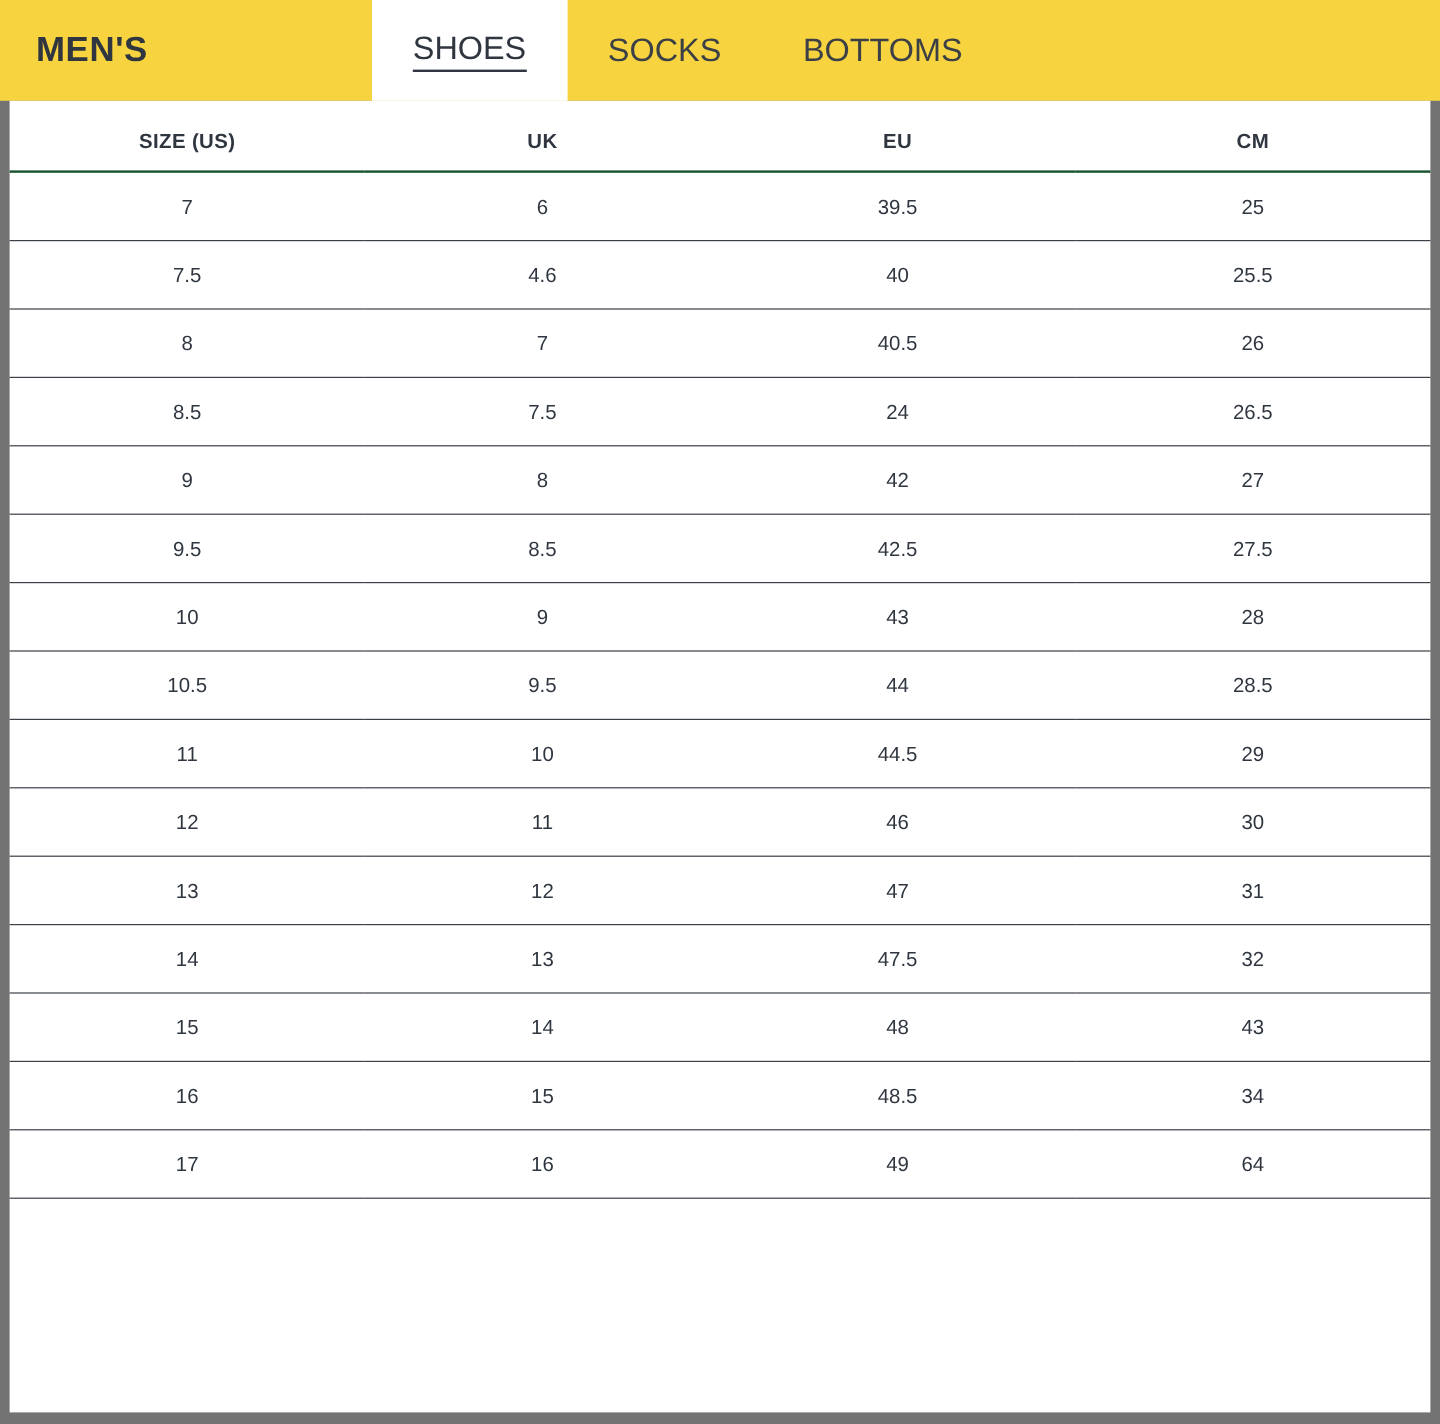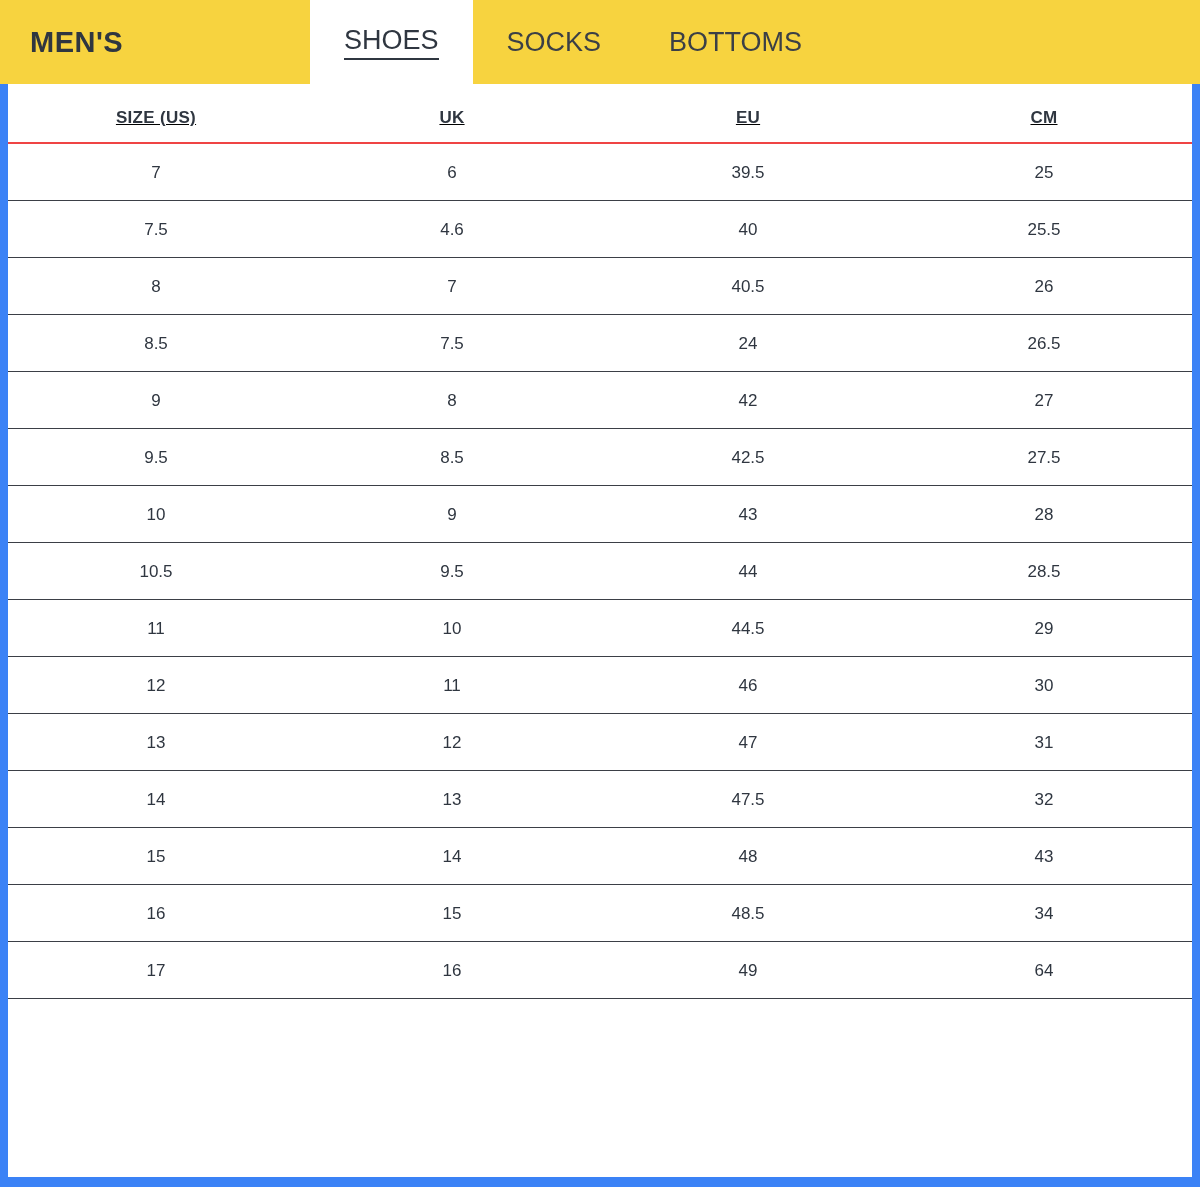--- a/index.html
+++ b/index.html
@@ -11,21 +11,21 @@
     height: 1187px;
     background: #ffffff;
     font-family: "Liberation Sans", sans-serif;
     -webkit-font-smoothing: antialiased;
   }
   .page {
     position: relative;
     width: 1200px;
     height: 1187px;
     box-sizing: border-box;
-    background: #3b82f6;
+    background: #737373;
     overflow: hidden;
   }
   
   .topbar {
     position: relative;
     height: 84px;
     display: flex;
     align-items: stretch;
     background: #f7d33f;
   }
@@ -80,22 +80,21 @@
   }
   table.size-table th {
     font-size: 17px;
     font-weight: bold;
     color: #2f3640;
     padding: 24px 0 14px 0;
     text-align: center;
     letter-spacing: 0.3px;
   }
   table.size-table thead tr {
-    border-bottom: 2px solid #ef4444;
-    text-decoration: underline;
+    border-bottom: 2px solid #14532d;
   }
   table.size-table td {
     font-size: 17px;
     color: #2f3640;
     text-align: center;
     padding: 19px 0 17px 0;
     border-bottom: 1px solid #3b3f46;
   }
   table.size-table tbody tr:last-child td {
     border-bottom: 1px solid #3b3f46;

